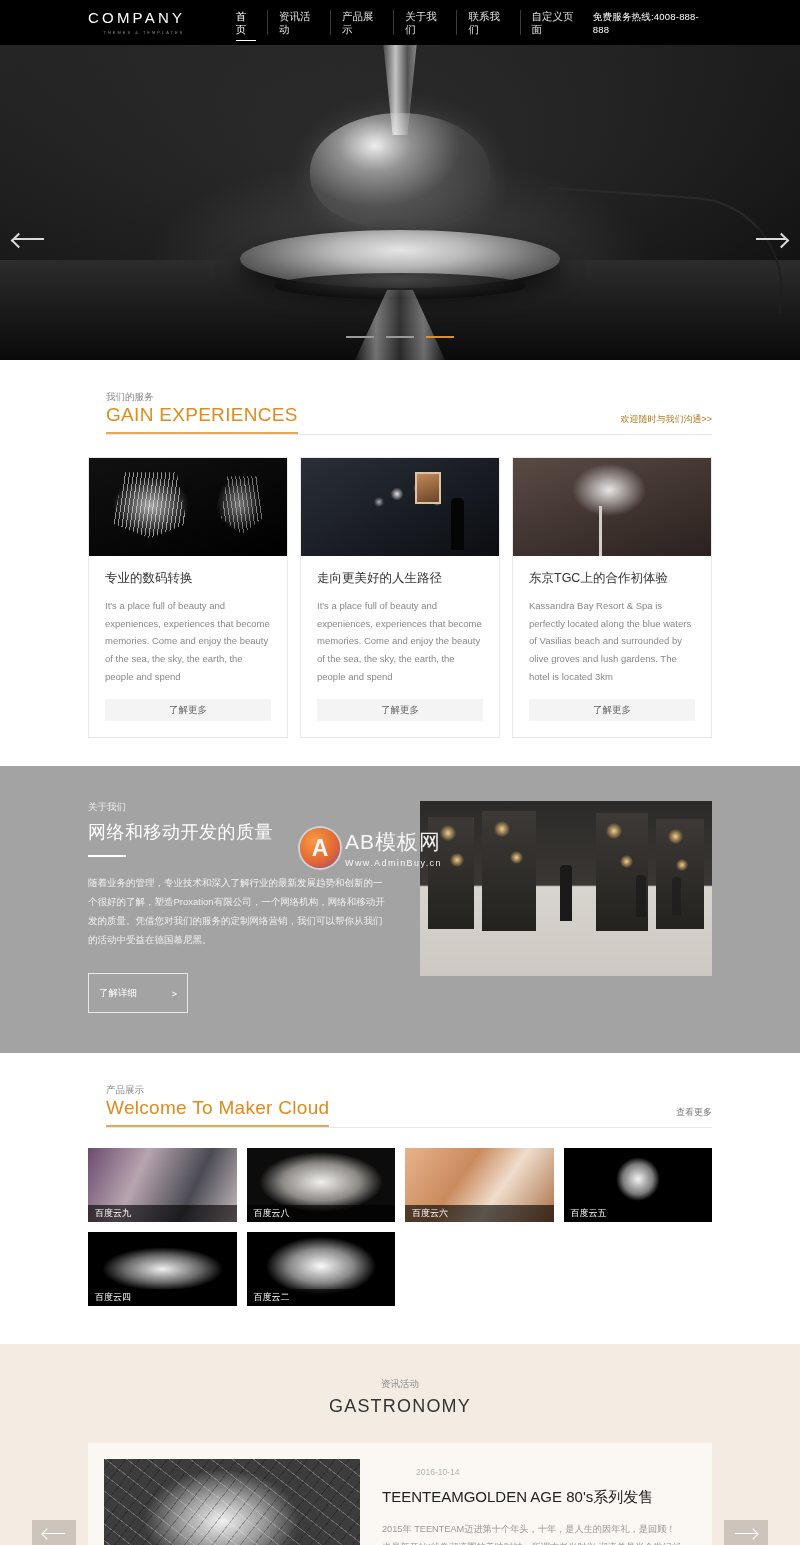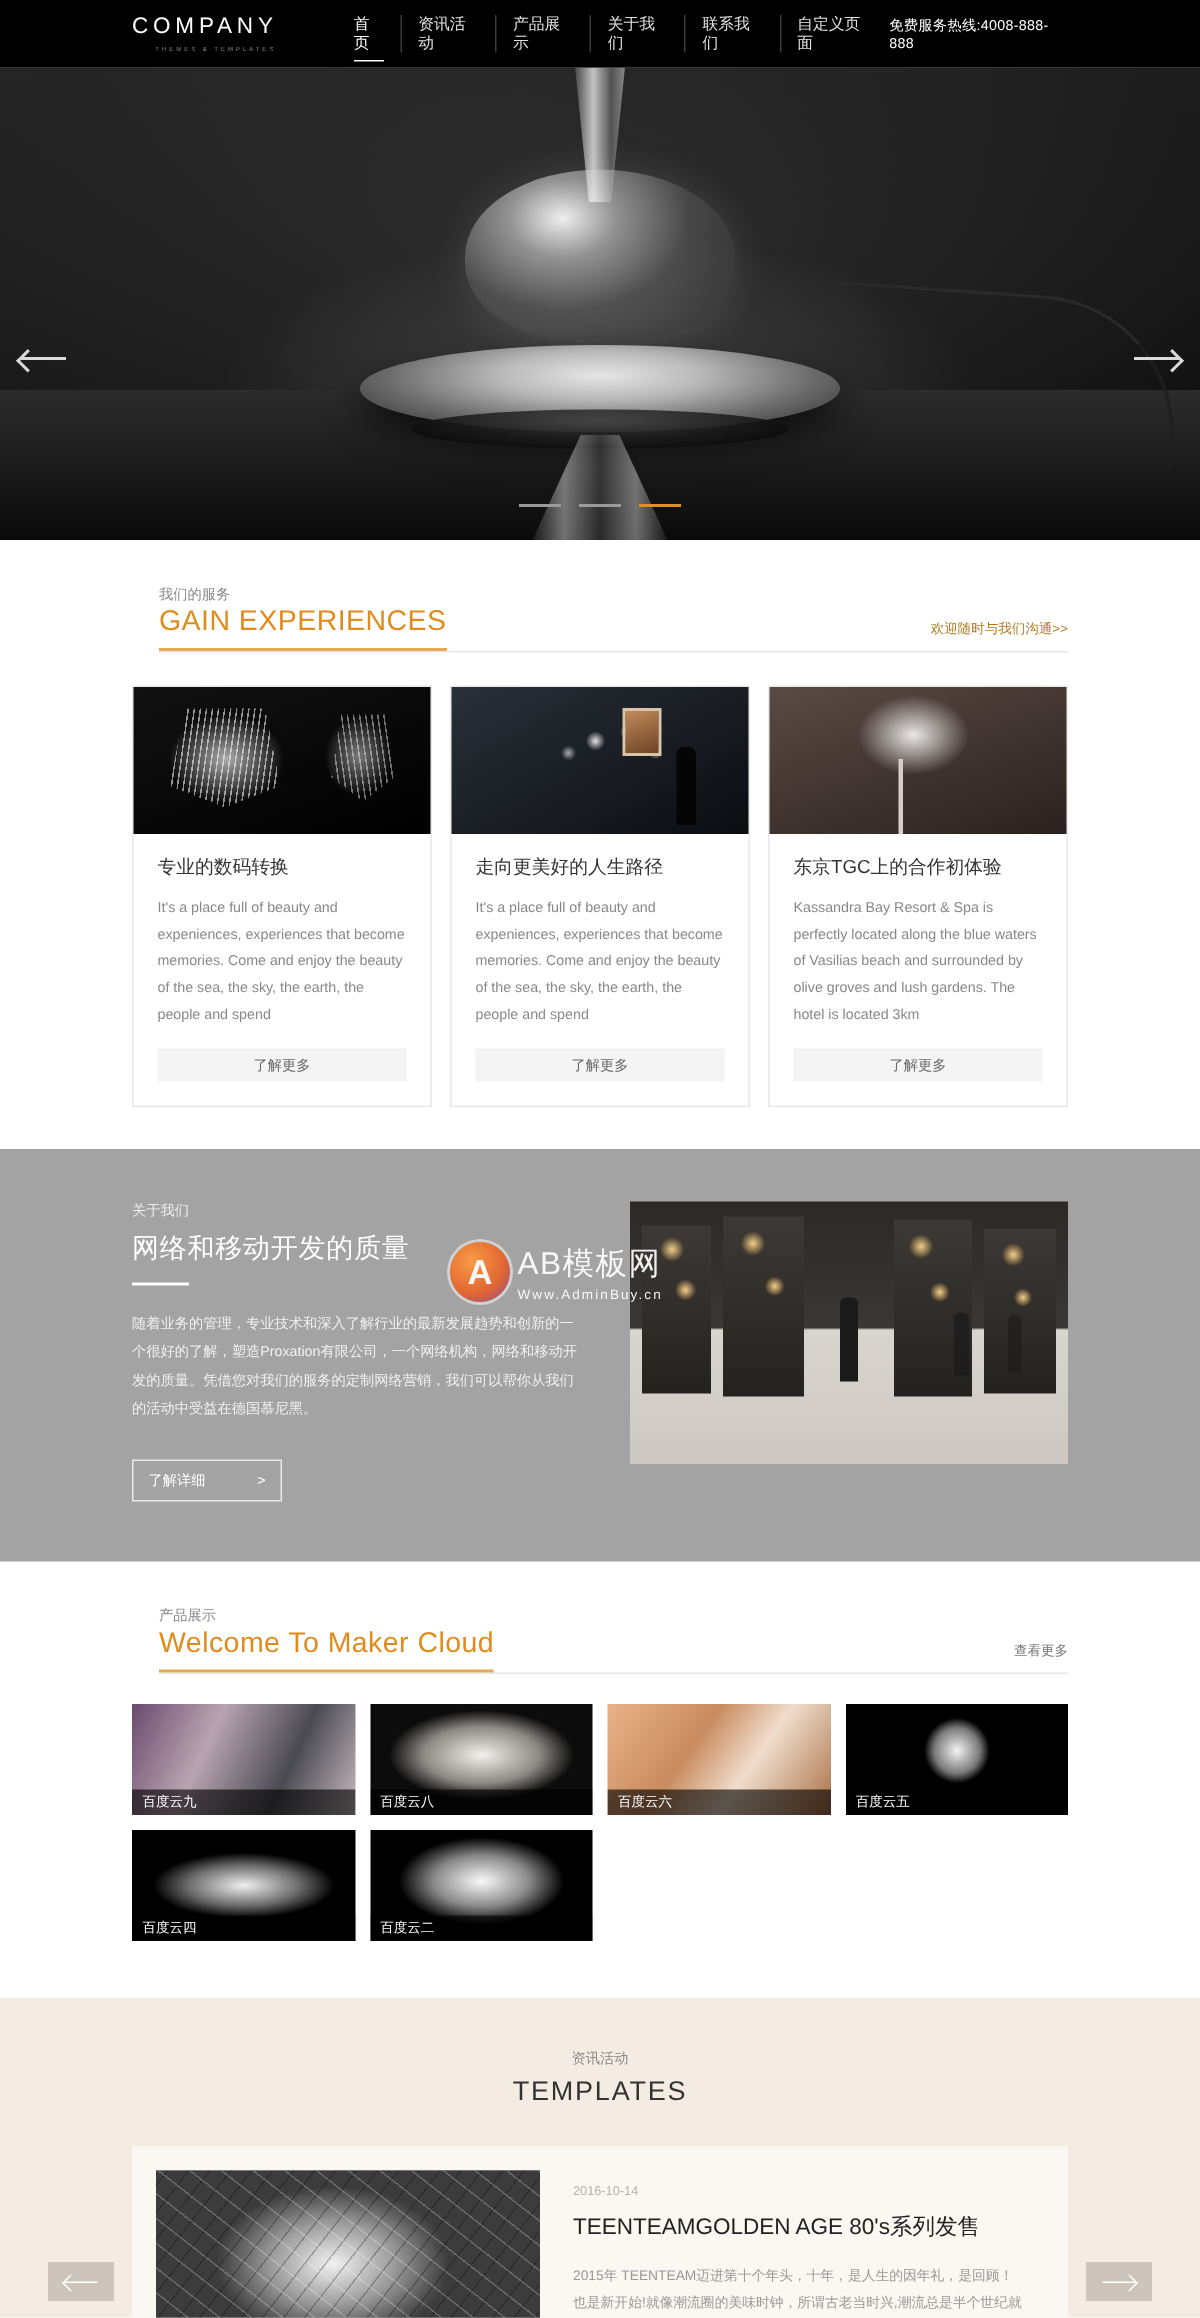--- a/index.html
+++ b/index.html
@@ -213,21 +213,21 @@
     font-size:18px; color:#fff; font-weight:400; margin-top:6px;
     letter-spacing:.5px;
   }
   .about-line {
     width:38px; height:2px; background:#fff; margin:11px 0 16px;
   }
   .about-text {
     font-size:9.5px; color:#f0f0f0; line-height:2.0;
   }
   .about-btn {
-    margin-top:24px; width:100px; height:28px; border:1px solid #e8e8e8;
+    margin-top:24px; width:100px; height:40px; border:1px solid #e8e8e8;
     display:flex; align-items:center; justify-content:space-between;
     padding:0 10px; font-size:9.5px; color:#fff; cursor:pointer;
   }
   .about-right {
     margin-left:auto; width:292px; height:175px; position:relative;
     overflow:hidden;
     background:linear-gradient(180deg,#2c2a28 0%,#3a3734 48%,#d8d4ce 49%,#cdc8c2 100%);
   }
   .panel { position:absolute; background:linear-gradient(180deg,#3c3936,#24221f); }
   .glow {
@@ -290,21 +290,21 @@
       radial-gradient(ellipse 90px 60px at 46% 42%, #f0f0f0, #9a9a9a 46%, #3c3c3c 86%),
       linear-gradient(140deg,#8d8d8d,#2a2a2a);
     position:relative; overflow:hidden;
   }
   .news-img:after {
     content:""; position:absolute; inset:0;
     background:repeating-linear-gradient(38deg, rgba(255,255,255,.22) 0 1px, transparent 1px 13px),
                repeating-linear-gradient(-52deg, rgba(0,0,0,.24) 0 1px, transparent 1px 11px);
   }
   .news-txt { padding:8px 14px 0 22px; }
-  .news-date { font-size:8.5px; color:#b3b3b3; }
+  .news-date { font-size:8.5px; color:#b3b3b3;margin-left:34px; }
   .news-h {
     font-size:15px; color:#222; font-weight:400; margin-top:9px;
     line-height:1.45;
   }
   .news-p {
     font-size:9.2px; color:#999; line-height:1.95; margin-top:13px;
   }
   .news-arrow {
     position:absolute; top:50%; transform:translateY(-50%);
     width:44px; height:26px; background:#cdc5bc; cursor:pointer;
@@ -462,21 +462,21 @@
         </div>
       <div class="pcard p2">
           <div class="pcard-label">百度云二</div>
         </div>
     </div>
   </div>
 
   <div class="news">
     <div class="news-head">
       <div class="news-sub">资讯活动</div>
-      <div class="news-title">TEMPLATES</div>
+      <div class="news-title">GASTRONOMY</div>
     </div>
     <div class="news-body">
       <div class="news-arrow l">
           <div class="na-line"></div>
         </div>
       <div class="news-img"></div>
       <div class="news-txt">
         <div class="news-date">2016-10-14</div>
         <div class="news-h">TEENTEAMGOLDEN AGE 80's系列发售</div>
         <div class="news-p">2015年 TEENTEAM迈进第十个年头，十年，是人生的因年礼，是回顾！也是新开始!就像潮流圈的美味时钟，所谓古老当时兴,潮流总是半个世纪就轮回一次复刻是个永不褪色的话题。</div>

